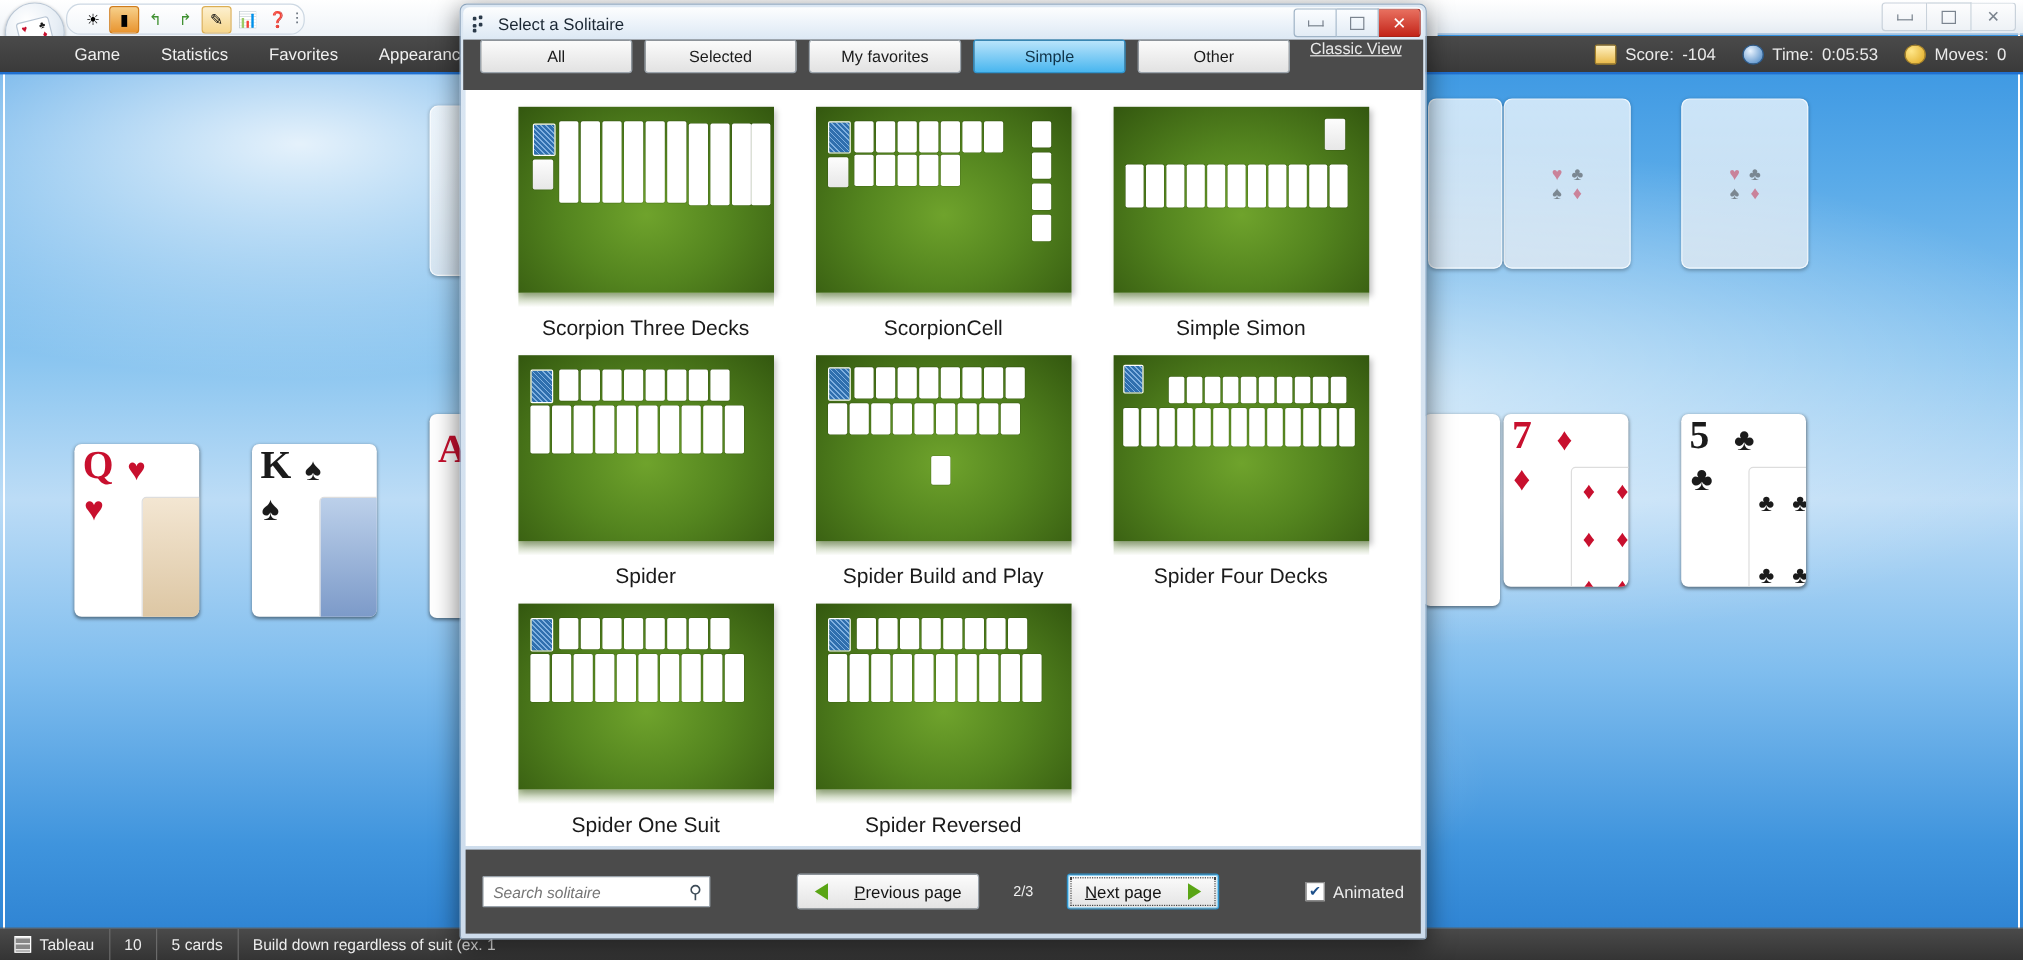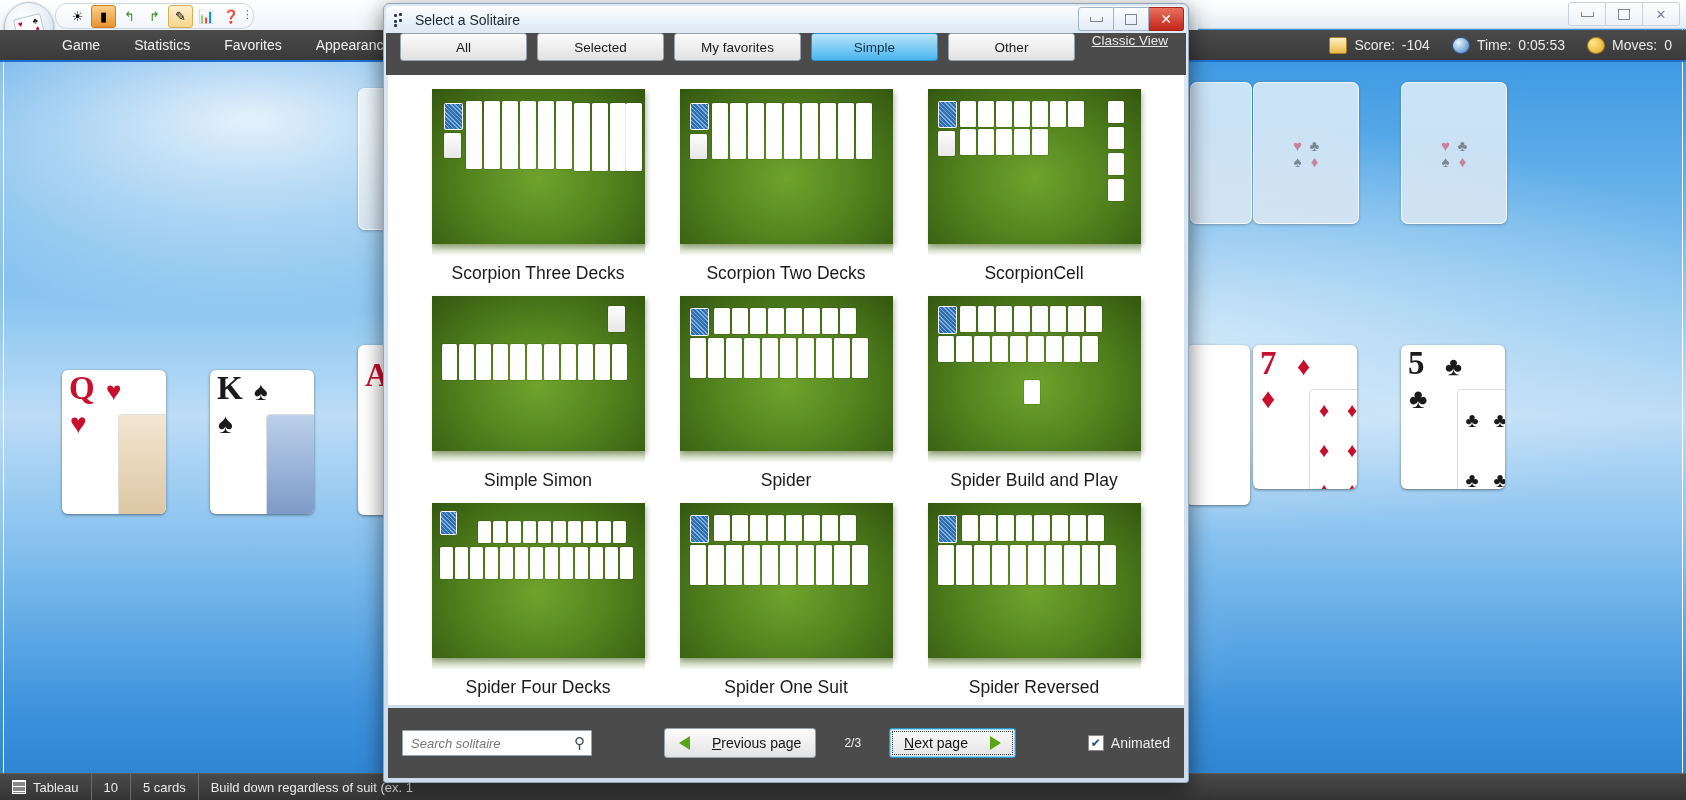--- a/index.html
+++ b/index.html
@@ -405,36 +405,20 @@
           <div class="tc" style="left:106px;top:12px;width:16px;height:68px;"></div>
           <div class="tc" style="left:124px;top:12px;width:16px;height:68px;"></div>
           <div class="tc" style="left:142px;top:14px;width:16px;height:68px;"></div>
           <div class="tc" style="left:160px;top:14px;width:16px;height:68px;"></div>
           <div class="tc" style="left:178px;top:14px;width:16px;height:68px;"></div>
           <div class="tc" style="left:194px;top:14px;width:16px;height:68px;"></div>
         </div>
         <div class="glabel">Scorpion Three Decks</div>
       </div>
 
-      <div class="gcell">
-        <div class="thumb">
-          <div class="tcb" style="left:10px;top:14px;width:17px;height:25px;"></div>
-          <div class="tcw" style="left:10px;top:45px;width:17px;height:25px;"></div>
-          <div class="tc" style="left:32px;top:14px;width:16px;height:56px;"></div>
-          <div class="tc" style="left:50px;top:14px;width:16px;height:56px;"></div>
-          <div class="tc" style="left:68px;top:14px;width:16px;height:56px;"></div>
-          <div class="tc" style="left:86px;top:14px;width:16px;height:56px;"></div>
-          <div class="tc" style="left:104px;top:14px;width:16px;height:56px;"></div>
-          <div class="tc" style="left:122px;top:14px;width:16px;height:56px;"></div>
-          <div class="tc" style="left:140px;top:14px;width:16px;height:56px;"></div>
-          <div class="tc" style="left:158px;top:14px;width:16px;height:56px;"></div>
-          <div class="tc" style="left:176px;top:14px;width:16px;height:56px;"></div>
-        </div>
-        <div class="glabel">Scorpion Two Decks</div>
-      </div>
 
       <div class="gcell">
         <div class="thumb">
           <div class="tcb" style="left:10px;top:12px;width:17px;height:25px;"></div>
           <div class="tcw" style="left:10px;top:42px;width:17px;height:25px;"></div>
           <div class="tc" style="left:32px;top:12px;width:16px;height:26px;"></div>
           <div class="tc" style="left:50px;top:12px;width:16px;height:26px;"></div>
           <div class="tc" style="left:68px;top:12px;width:16px;height:26px;"></div>
           <div class="tc" style="left:86px;top:12px;width:16px;height:26px;"></div>
           <div class="tc" style="left:104px;top:12px;width:16px;height:26px;"></div>

